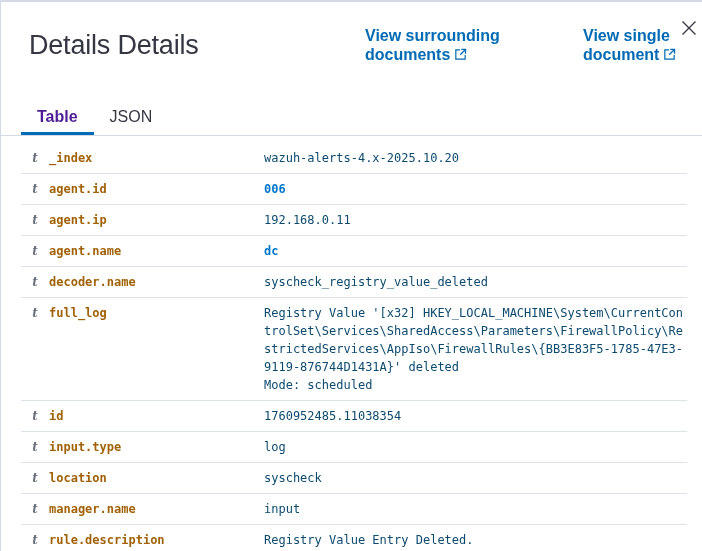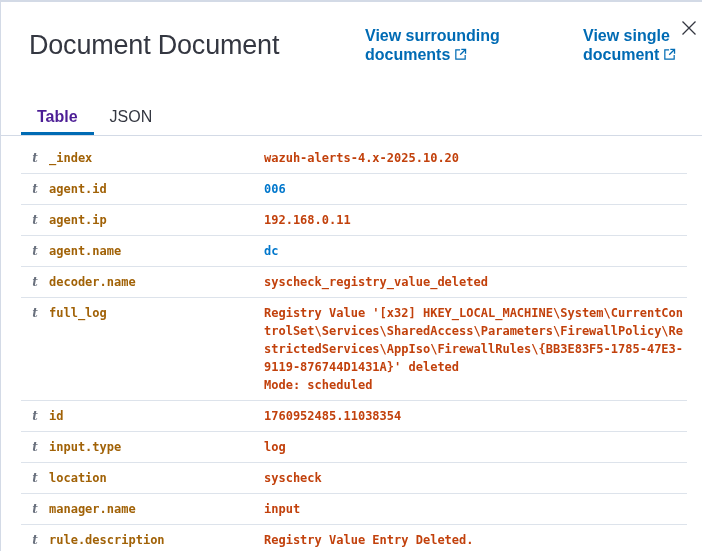--- a/index.html
+++ b/index.html
@@ -76,32 +76,32 @@
   .fname {
     width: 215px; flex: 0 0 auto;
     font-family: "DejaVu Sans Mono", "Liberation Mono", monospace;
     font-size: 12px; font-weight: 700; line-height: 18px;
     color: #a16207;
     word-break: break-all;
   }
   .fval {
     width: 423px; flex: 0 0 auto;
     font-family: "DejaVu Sans Mono", "Liberation Mono", monospace;
-    font-size: 12px; font-weight: 700; line-height: 18px;
-    color: #c2410c;
+    font-size: 12px; font-weight: 400; line-height: 18px;
+    color: #0c4a6e;
     white-space: pre-wrap; word-break: break-all;
   }
   .fval.link { color: #0077cc; font-weight: 700; cursor: pointer; }
 </style>
 </head>
 <body>
 
 <div class="flyout">
 
-  <h1 class="page-title">Document Document</h1>
+  <h1 class="page-title">Details Details</h1>
 
   <a class="hdr-link" id="link-surrounding">
     <span>View surrounding documents</span><span class="popout"><svg width="13" height="13" viewBox="0 0 16 16" fill="currentColor">
           <path d="M9 1h6v6h-1.6V3.7L8.2 8.9 7.1 7.8l5.2-5.2H9V1z"></path>
           <path d="M13 13H3V3h4.5V1.5H1.5v13h13V8.5H13V13z"></path>
         </svg></span>
   </a>
 
   <a class="hdr-link" id="link-single">
     <span>View single document</span><span class="popout"><svg width="13" height="13" viewBox="0 0 16 16" fill="currentColor">

